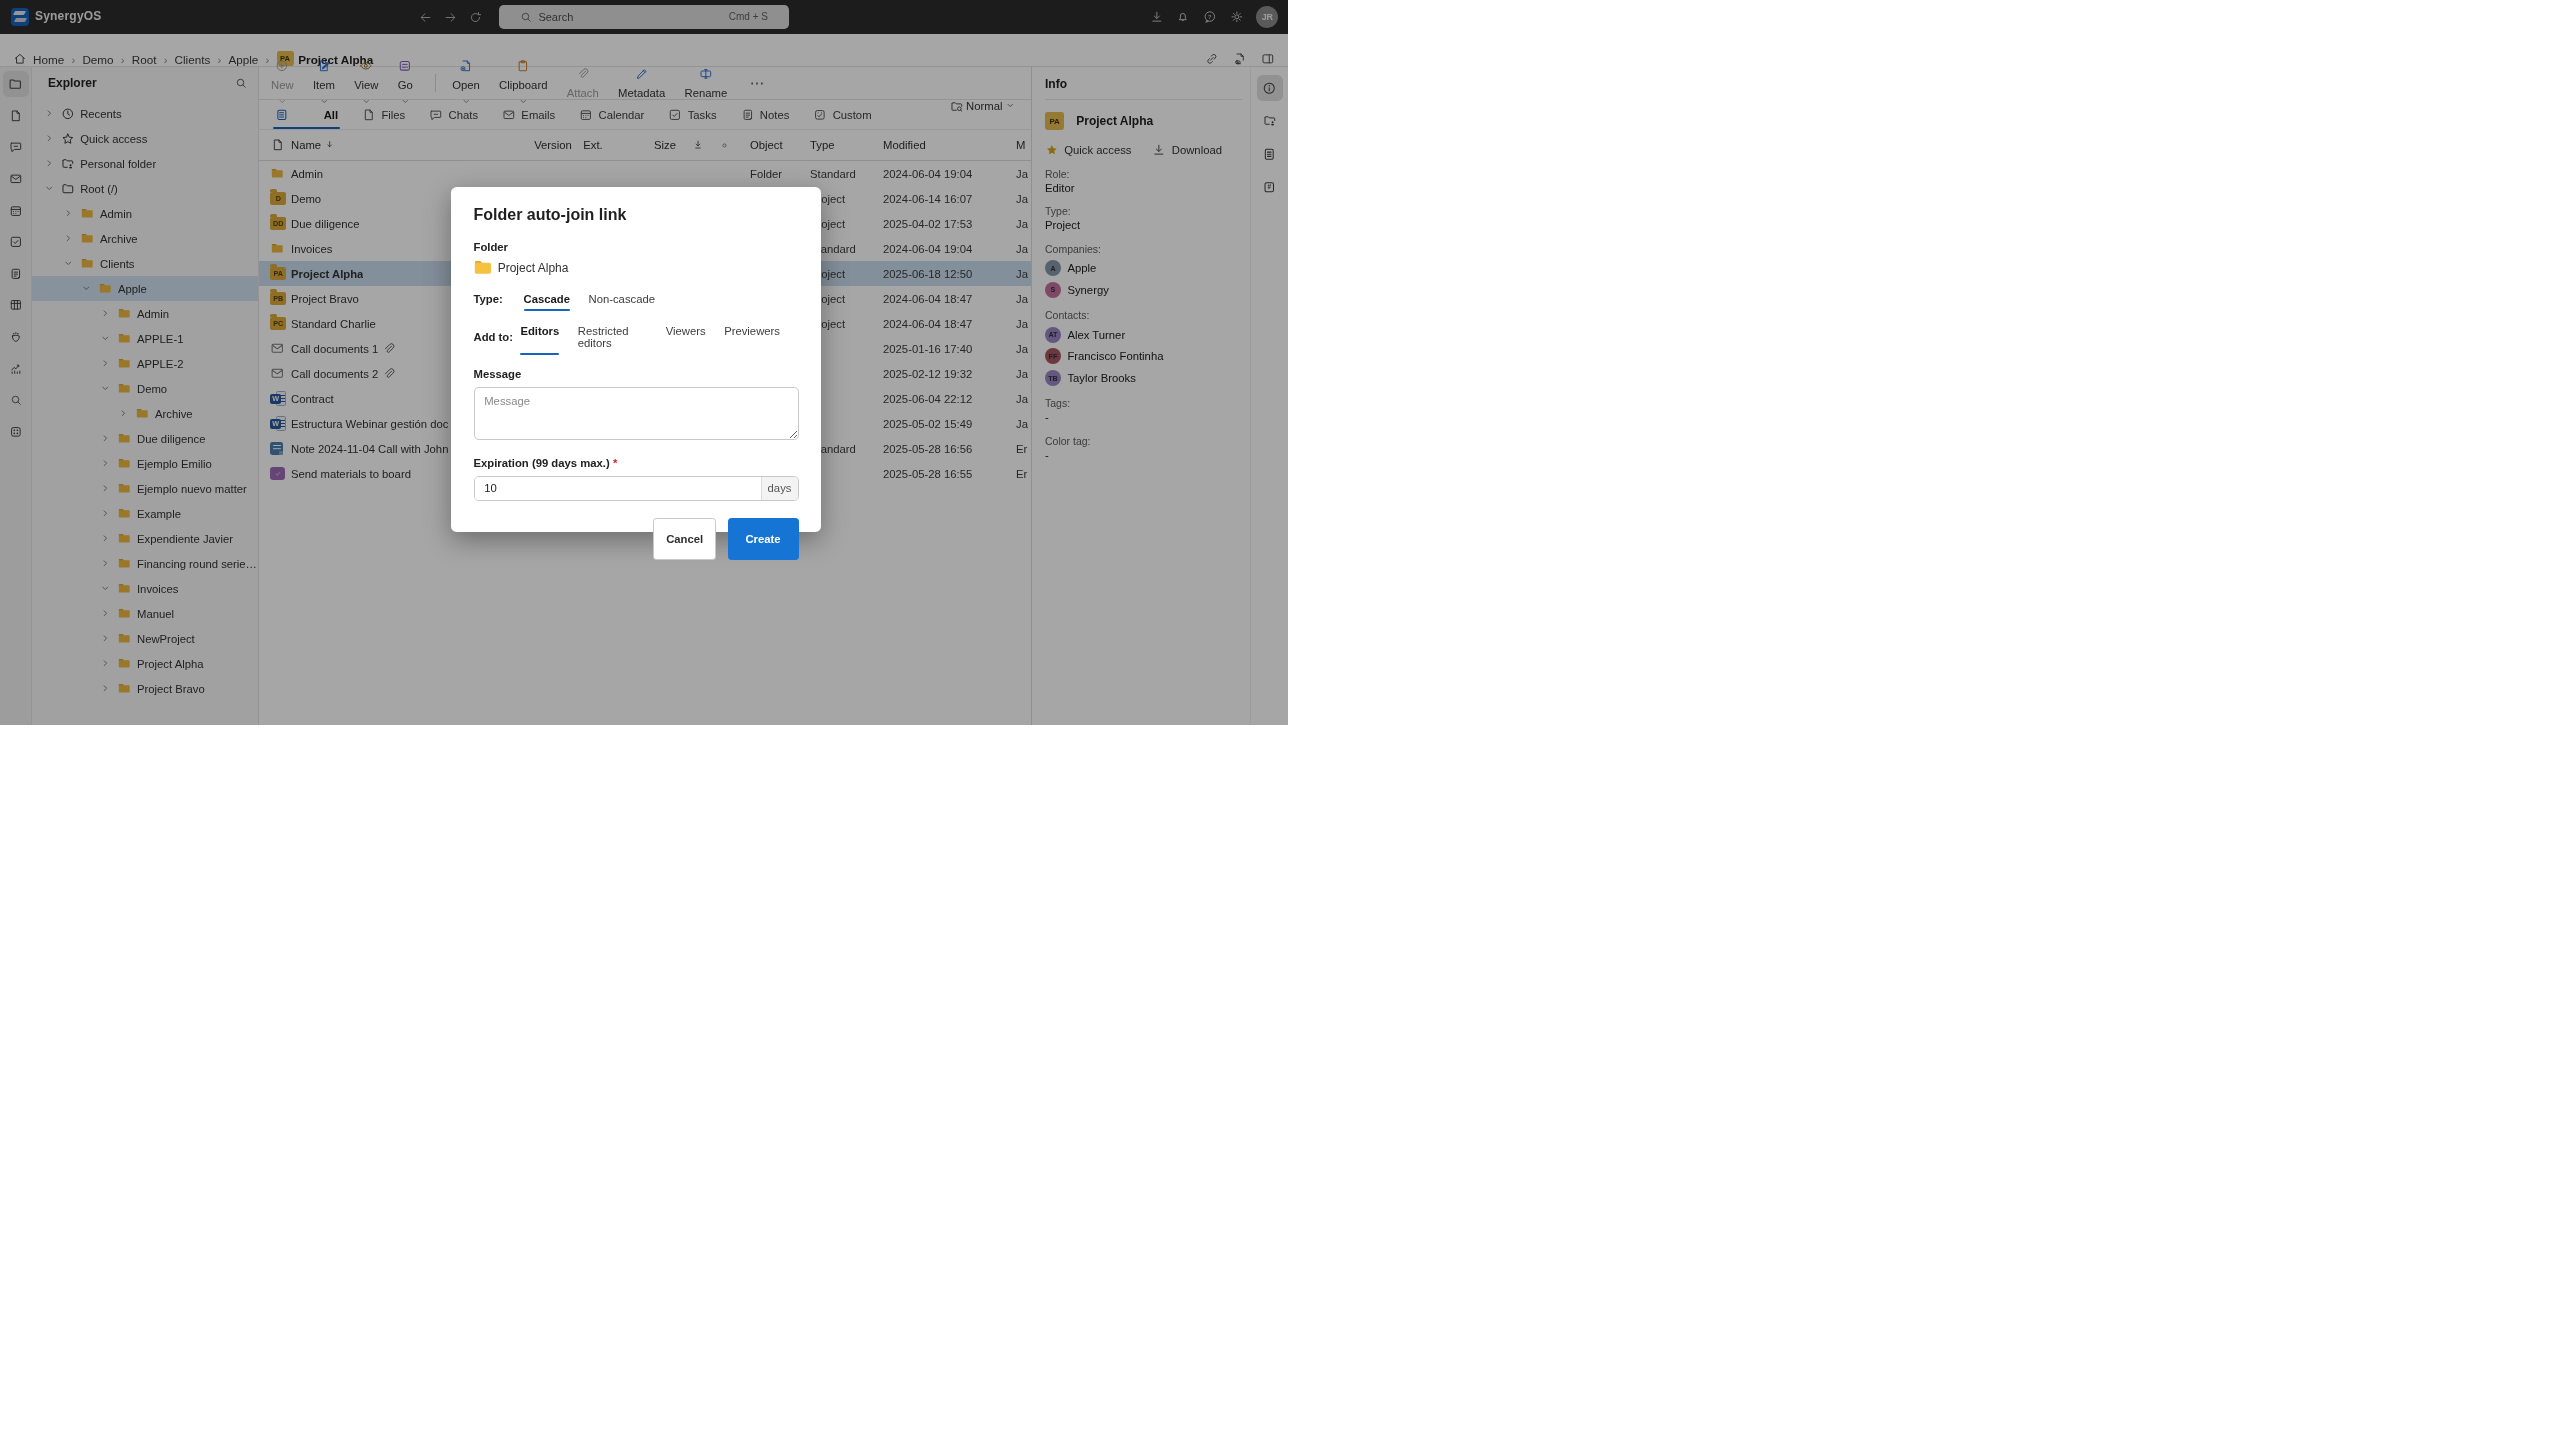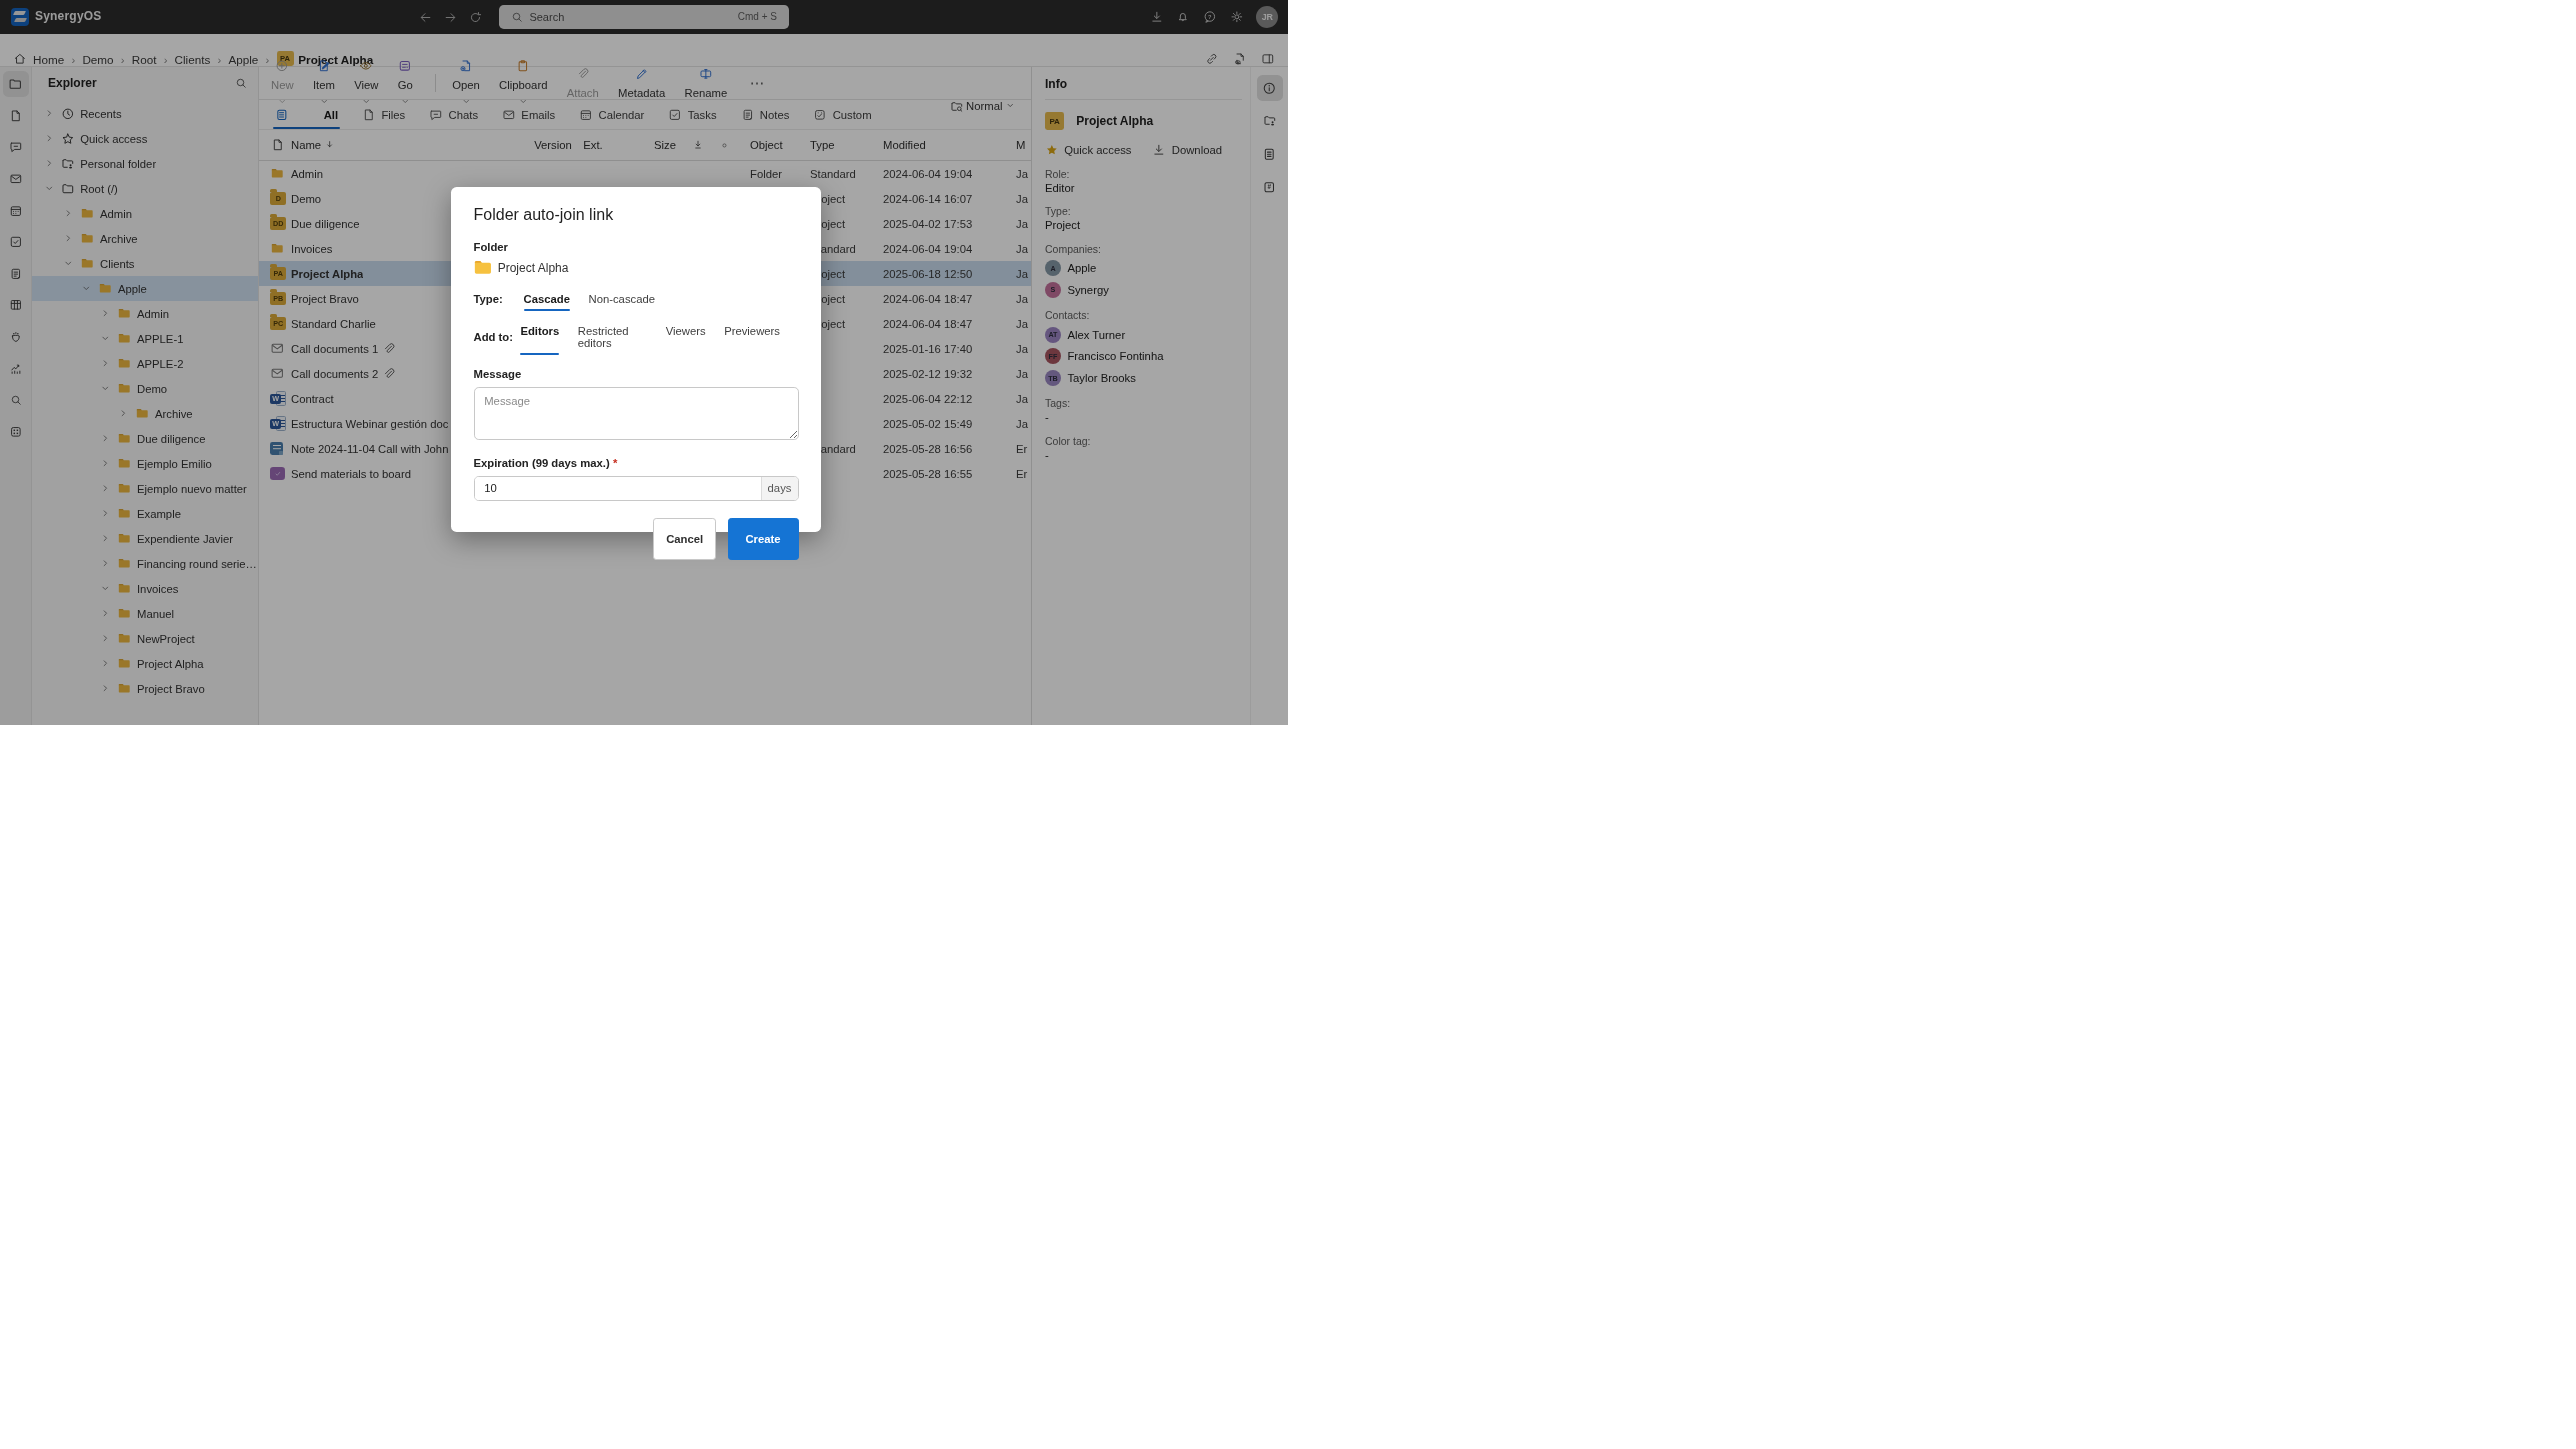--- a/index.html
+++ b/index.html
@@ -8,21 +8,21 @@
   .ic { display:inline-flex; align-items:center; justify-content:center; line-height:0; }
   .ic svg { display:block; }
 
   
   .topbar { position:absolute; left:0; top:0; width:1288px; height:34px; background:#2b2b2b; display:flex; align-items:center; }
   .logo { position:absolute; left:11.3px; top:8px; width:17.7px; height:17.7px; border-radius:4px; background:#1565c0; overflow:hidden; }
   .logo i { position:absolute; left:3.2px; width:10.5px; height:4px; background:#e8e8e8; transform:skewX(-28deg); border-radius:0.8px; }
   .logo i.t { top:3.2px; } .logo i.b { top:9.7px; left:4px; background:#cfcfcf; }
   .app-name { position:absolute; left:35px; top:8.9px; font-size:12px; font-weight:700; color:#ededed; letter-spacing:0.2px; }
   .nav-ic { position:absolute; top:10.5px; color:#bdbdbd; }
-  .searchbox { position:absolute; left:499px; top:4.8px; width:290px; height:24px; background:#dcdcdc; border-radius:4.8px; display:flex; align-items:center; padding:0 12px; gap:6.4px; }
+  .searchbox { position:absolute; left:499px; top:4.8px; width:290px; height:24px; background:#dcdcdc; border-radius:4.8px; display:flex; align-items:center; padding:0 21px; gap:6.4px; }
   .searchbox .ph { color:#4c4c4c; font-size:11px; flex:1; }
   .searchbox .kbd { color:#5d5d5d; font-size:10px; }
   .top-right { position:absolute; right:0; top:0; height:34px; display:flex; align-items:center; gap:13px; padding-right:9.7px; }
   .top-right .ic { color:#c9c9c9; }
   .avatar { width:22px; height:22px; border-radius:50%; background:#8a8a8a; color:#f1f1f1; font-size:8.9px; font-weight:700; display:flex; align-items:center; justify-content:center; }
 
   
   .crumbbar { position:absolute; left:0; top:34px; width:1288px; height:33px; background:#fff; border-bottom:0.8px solid #e3e3e3; display:flex; align-items:flex-end; padding:0 13px; }
   .crumbbar .ic.home { color:#444; margin-right:6.4px; }
   .crumb { font-size:11.7px; color:#3a3a3a; cursor:default; }
@@ -116,21 +116,21 @@
   .f-label { font-size:10.5px; color:#5d5d5d; margin-top:11.3px; }
   .f-value { font-size:11.3px; color:#222; margin-top:2px; }
   .pill-row { display:flex; align-items:center; gap:6.4px; margin-top:5.6px; font-size:11.3px; color:#222; }
   .mini-av { width:16px; height:16px; border-radius:50%; display:flex; align-items:center; justify-content:center; font-size:7.2px; font-weight:700; color:#2e2e3e; }
   .inforail { width:38px; border-left:0.8px solid #f0f0f0; padding-top:8px; display:flex; flex-direction:column; align-items:center; gap:7.2px; }
   .inforail .rail-item { color:#3e3e3e; }
 
   
   .overlay { position:absolute; inset:0; background:rgba(0,0,0,0.35); z-index:50; }
   .modal { position:absolute; left:451px; top:187px; width:370px; height:345px; background:#fff; border-radius:5.6px; box-shadow:0 8px 27px rgba(0,0,0,.35); z-index:60; padding:19.3px 22.5px; }
-  .m-title { font-size:16px; font-weight:400; color:#1f1f1f; }
+  .m-title { font-size:16px; font-weight:700; color:#1f1f1f; }
   .m-label { font-size:11.3px; font-weight:700; color:#222; }
   .m-folder-row { display:flex; align-items:center; gap:7.2px; margin-top:7.2px; font-size:12px; color:#333; }
   .m-tabrow { display:flex; align-items:center; margin-top:17.7px; }
   .m-tabrow .m-label { width:50px; }
   .m-tab { position:relative; margin-right:18.5px; font-size:11.3px; color:#3d3d3d; }
   .m-tab.active { font-weight:700; color:#1a1a1a; }
   .m-tab.active::after { content:""; position:absolute; left:0; right:0; bottom:-6.4px; height:2px; border-radius:1.6px; background:#1565c0; }
   .m-msg-label { margin-top:19.3px; }
   .m-textarea { width:100%; height:53px; margin-top:7.2px; border:0.8px solid #c8c8c8; border-radius:4.8px; resize:vertical; font-family:"Liberation Sans", sans-serif; font-size:11.3px; padding:7.2px 9.7px; color:#222; }
   .m-textarea::placeholder { color:#8a8a8a; }

